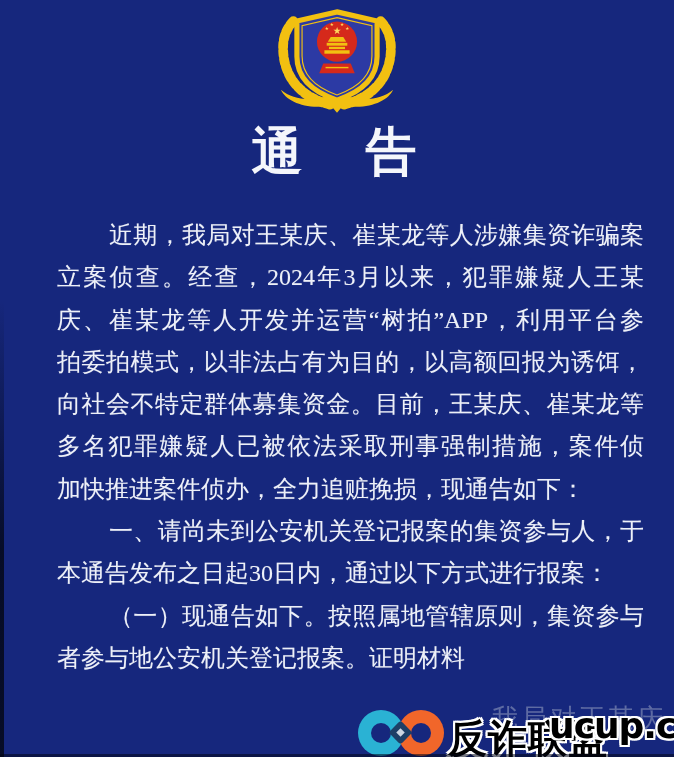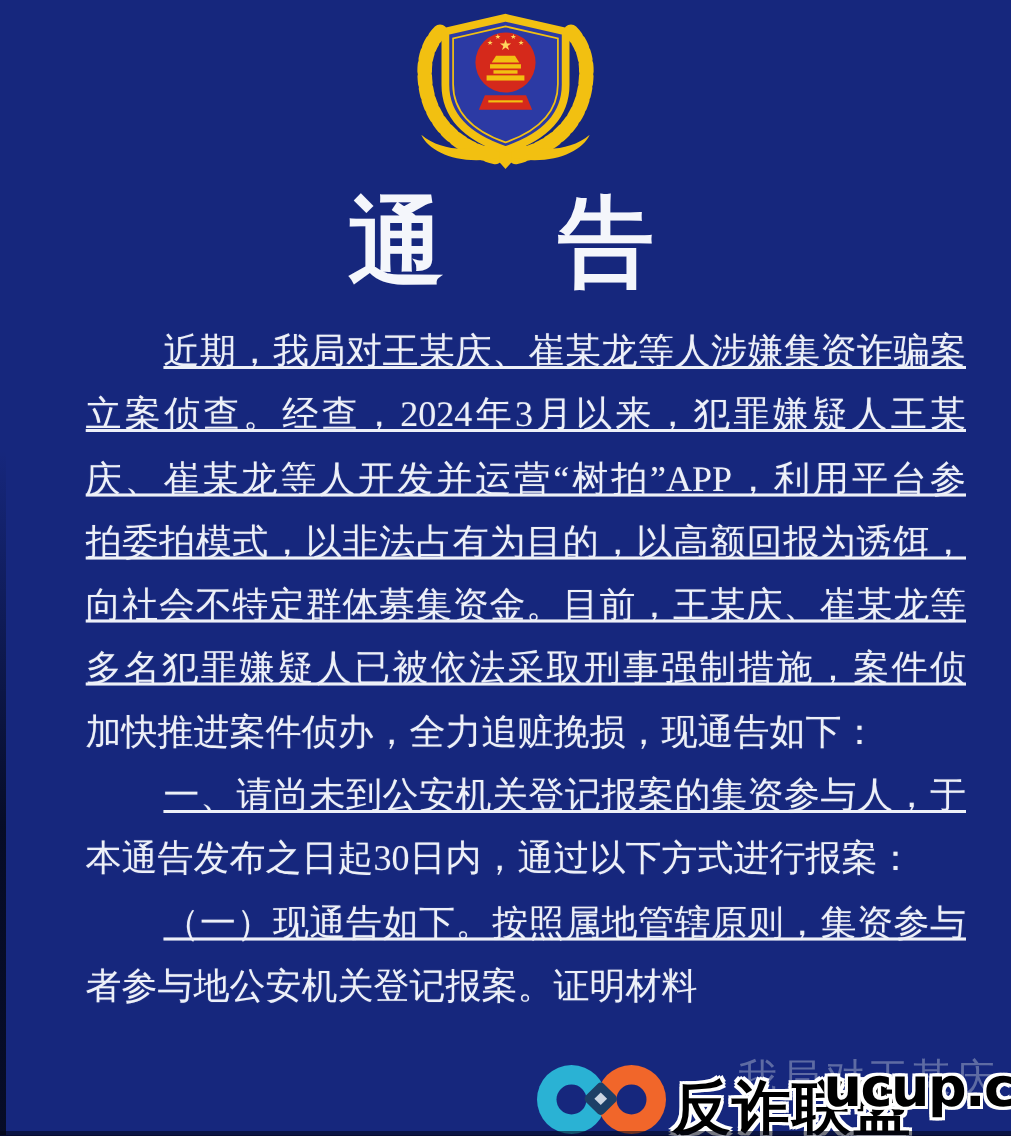--- a/index.html
+++ b/index.html
@@ -13,41 +13,41 @@
   
   .emblem{
     position:absolute;top:6px;left:50%;transform:translateX(-50%);
     width:126px;height:112px;
   }
   
   .title{
     position:absolute;top:118px;left:0;width:674px;
     text-align:center;
     color:#f4f6fb;
-    font-size:64px;
+    font-size:51px;
     font-weight:600;
     letter-spacing:6px;
     font-family:"Liberation Serif","DejaVu Serif",serif;
   }
   
   .notice{
     position:absolute;top:214px;left:57px;width:587px;
     color:#edf0f8;
   }
   .line{
     height:42.3px;line-height:42.3px;
     font-size:24px;
     white-space:nowrap;
     text-shadow:0 0 1px rgba(255,255,255,.25);
   }
   .line.just{
     white-space:normal;
     text-align:justify;
     text-align-last:justify;
-    height:42.3px;overflow:hidden;text-decoration:underline;
+    height:42.3px;overflow:hidden;
   }
   .line.indent{text-indent:52px;}
   
   .wm-faint{
     position:absolute;top:701px;right:8px;z-index:1;
     font-size:26px;letter-spacing:3px;
     color:rgba(203,209,221,0.40);
     font-family:"Liberation Sans","DejaVu Sans",sans-serif;
     white-space:nowrap;
   }

